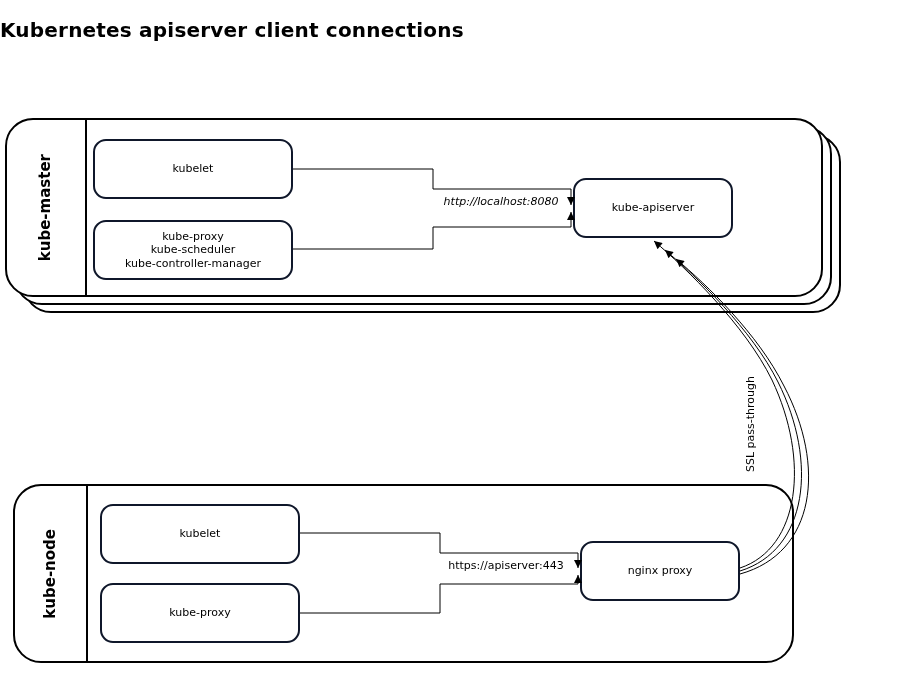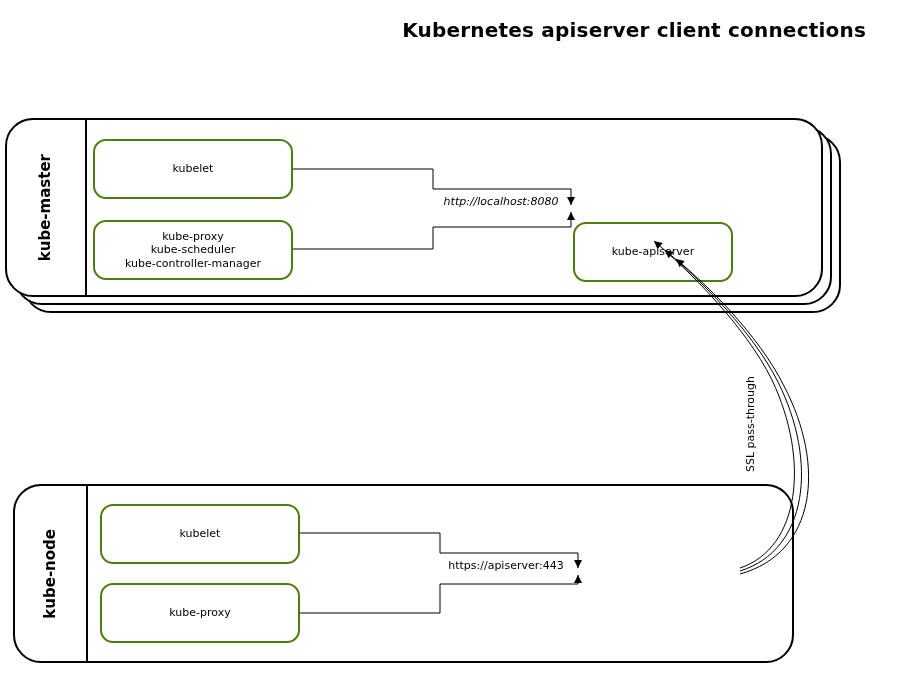--- a/index.html
+++ b/index.html
@@ -11,21 +11,21 @@
   .canvas {
     position: relative;
     width: 914px;
     height: 674px;
     background: #ffffff;
     overflow: hidden;
   }
   .title {
     position: absolute;
     left: 0; top: 18px; width: 866px;
-    text-align: right;
+    text-align: left;
     font-size: 20px;
     font-weight: bold;
     letter-spacing: 0.2px;
   }
   .cluster {
     position: absolute;
     background: #ffffff;
     border: 2px solid #000;
     border-radius: 28px;
   }
@@ -44,21 +44,21 @@
   .vtext {
     writing-mode: vertical-rl;
     transform: rotate(180deg);
     white-space: nowrap;
   }
   .cluster-label { font-weight: bold; font-size: 15px; }
   .ssl-label { font-size: 11px; }
   .nodebox {
     position: absolute;
     background: #ffffff;
-    border: 2px solid #4d7c0f;
+    border: 2px solid #0f172a;
     border-radius: 13px;
     display: flex;
     flex-direction: column;
     align-items: center;
     justify-content: center;
     font-size: 11px;
     line-height: 13.5px;
     text-align: center;
   }
   .edge-label {
@@ -101,29 +101,32 @@
   </div>
 
   <div class="nodebox z5" style="left:93px; top:139px; width:200px; height:60px;">
     <span>kubelet</span>
   </div>
   <div class="nodebox z5" style="left:93px; top:220px; width:200px; height:60px;">
     <span>kube-proxy</span>
     <span>kube-scheduler</span>
     <span>kube-controller-manager</span>
   </div>
-  <div class="nodebox z5" style="left:573px; top:178px; width:160px; height:60px;margin-top:44px;">
+  <div class="nodebox z5" style="left:573px; top:178px; width:160px; height:60px;">
     <span>kube-apiserver</span>
   </div>
 
   <div class="nodebox z5" style="left:100px; top:504px; width:200px; height:60px;">
     <span>kubelet</span>
   </div>
   <div class="nodebox z5" style="left:100px; top:583px; width:200px; height:60px;">
     <span>kube-proxy</span>
+  </div>
+  <div class="nodebox z5" style="left:580px; top:541px; width:160px; height:60px;">
+    <span>nginx proxy</span>
   </div>
 
   <div class="edge-label z5" style="left:439px; top:195px; width:124px;font-style:italic;">http://localhost:8080</div>
   <div class="edge-label z5" style="left:446px; top:559px; width:120px;">https://apiserver:443</div>
   <div class="vwrap z5" style="left:742px; top:370px; width:17px; height:108px;">
     <span class="vtext ssl-label">SSL pass-through</span>
   </div>
 
   <svg class="overlay" viewBox="0 0 914 674">
     <defs>

